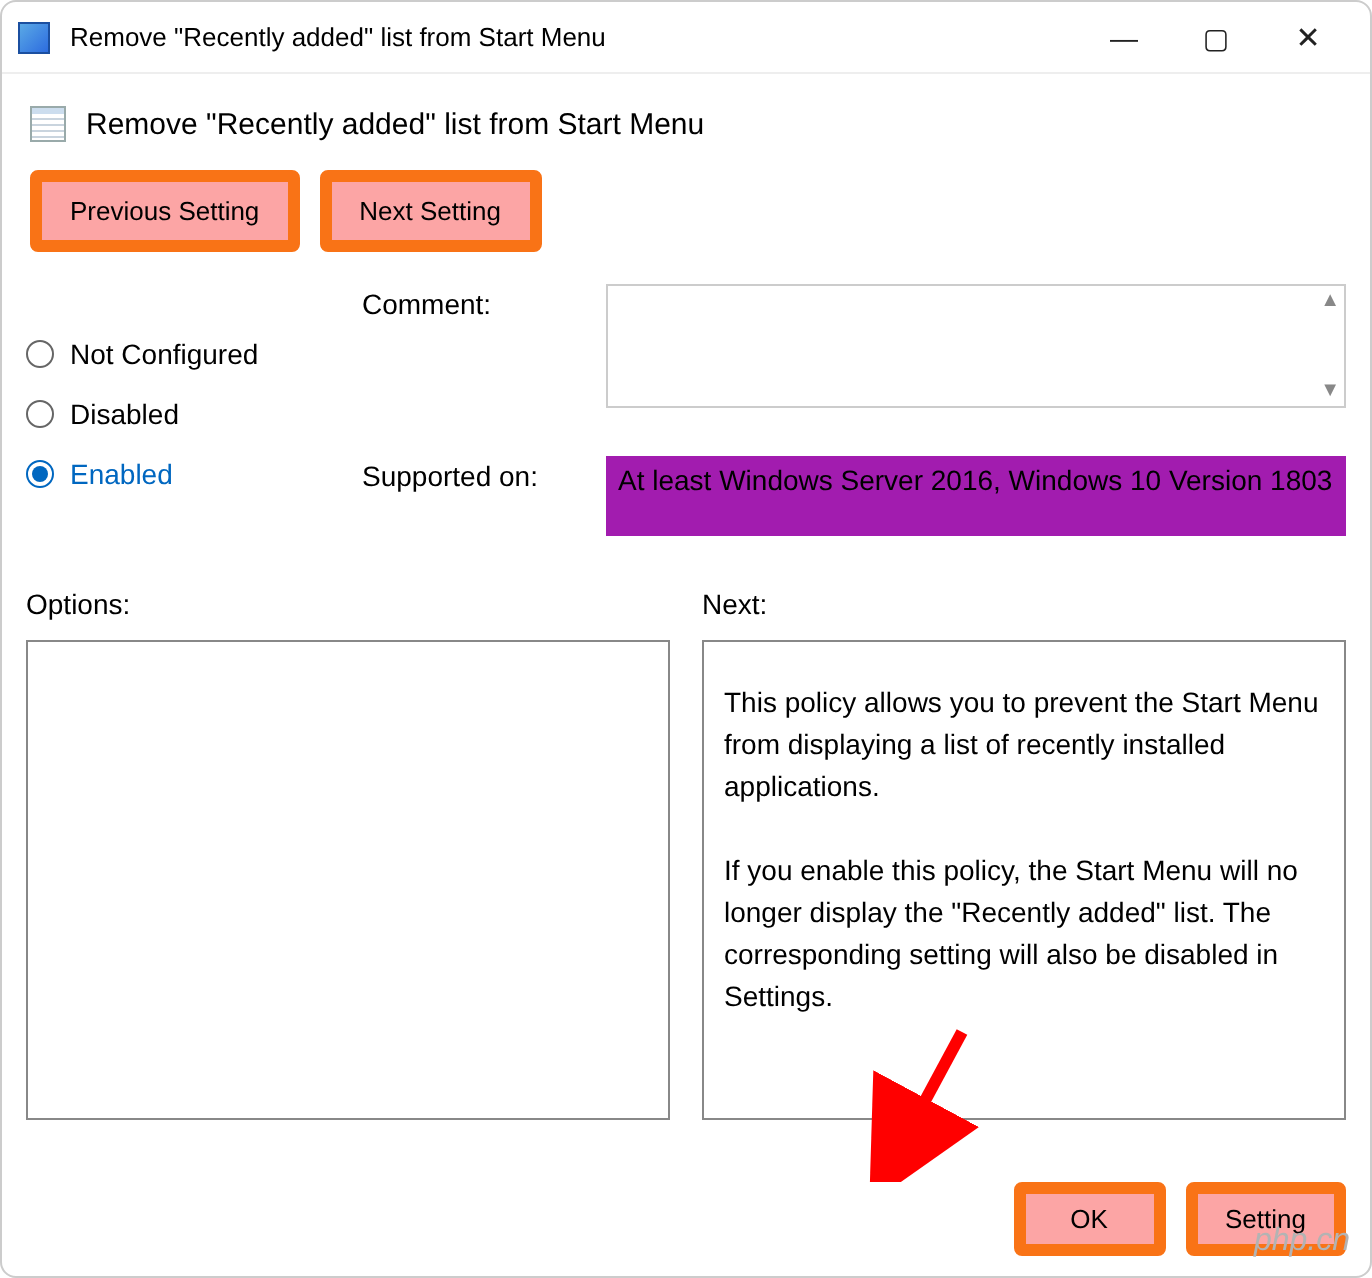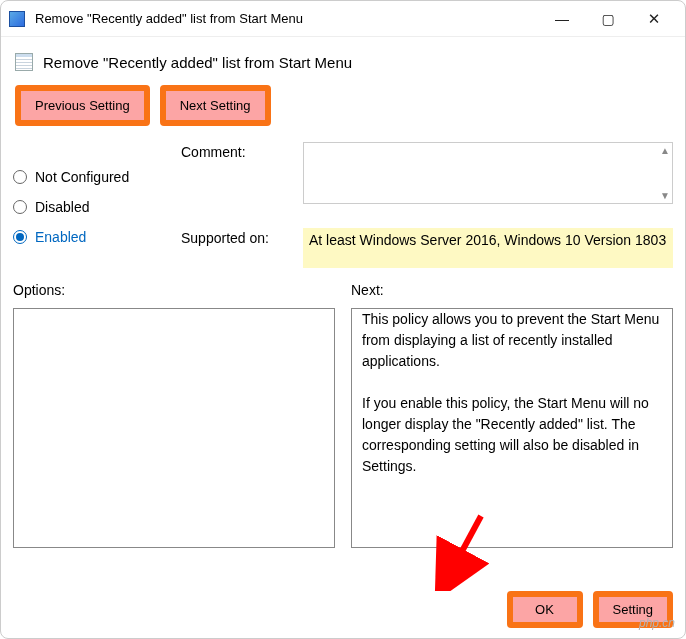--- a/index.html
+++ b/index.html
@@ -102,64 +102,64 @@
       height: 62px;
       border: 1px solid #ccc;
       position: relative;
     }
     .comment-box .scroll-arrow {
       position: absolute; right: 2px;
       color: #888; font-size: 10px;
     }
     .supported-text {
       flex: 1;
-      background: #fef9c3;
+      background: #a21caf;
       padding: 4px 6px;
       font-size: 14px;
       height: 40px;
       overflow: hidden;
     }
     .lower {
       display: flex;
       gap: 16px;
-      margin-top: 8px;
+      margin-top: 20px;
     }
     .lower-col {
       flex: 1;
       display: flex; flex-direction: column;
     }
     .lower-label {
       font-size: 14px;
       padding: 6px 0 10px 0;
     }
     .textbox {
       border: 1px solid #888;
       height: 240px;
-      padding: 0 10px;
+      padding: 20px 10px;
       font-size: 14px;
       line-height: 1.5;
       overflow: hidden;
     }
     .footer {
       position: absolute;
       bottom: 10px; right: 12px;
       display: flex; gap: 10px; padding-left: 28px;
     }
     .footer .btn { min-width: 76px; padding: 5px 14px; }
     .arrow-annot {
       position: absolute;
       left: 430px; top: 510px;
       width: 60px; height: 80px;
       pointer-events: none;
     }
     .watermark {
       position: absolute;
       right: 10px; bottom: 8px;
       color: #b3b3b3;
-      font-size: 12px;
+      font-size: 16px;
       font-style: italic;
     }
   </style>
 </head>
 <body>
 
 <div class="titlebar">
   <div class="titlebar-icon"></div>
   <div class="titlebar-title">Remove "Recently added" list from Start Menu</div>
   <div class="win-controls">

